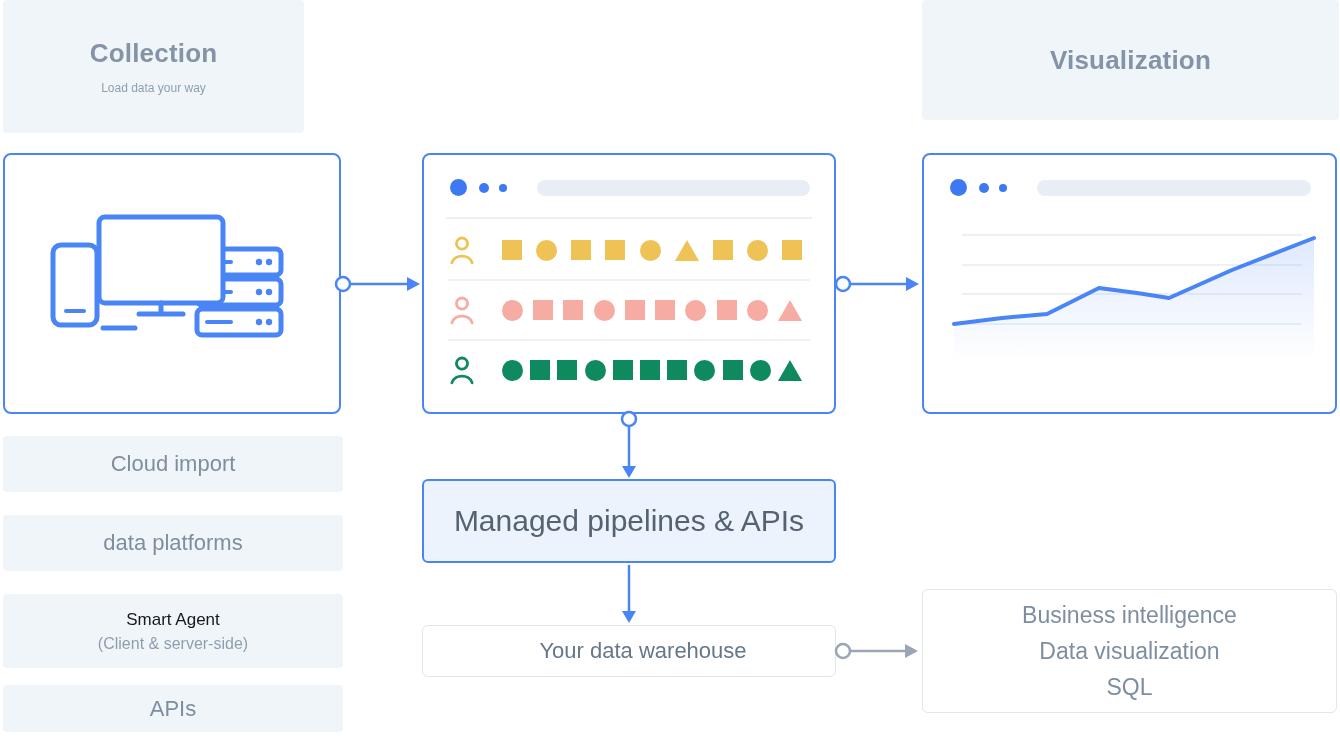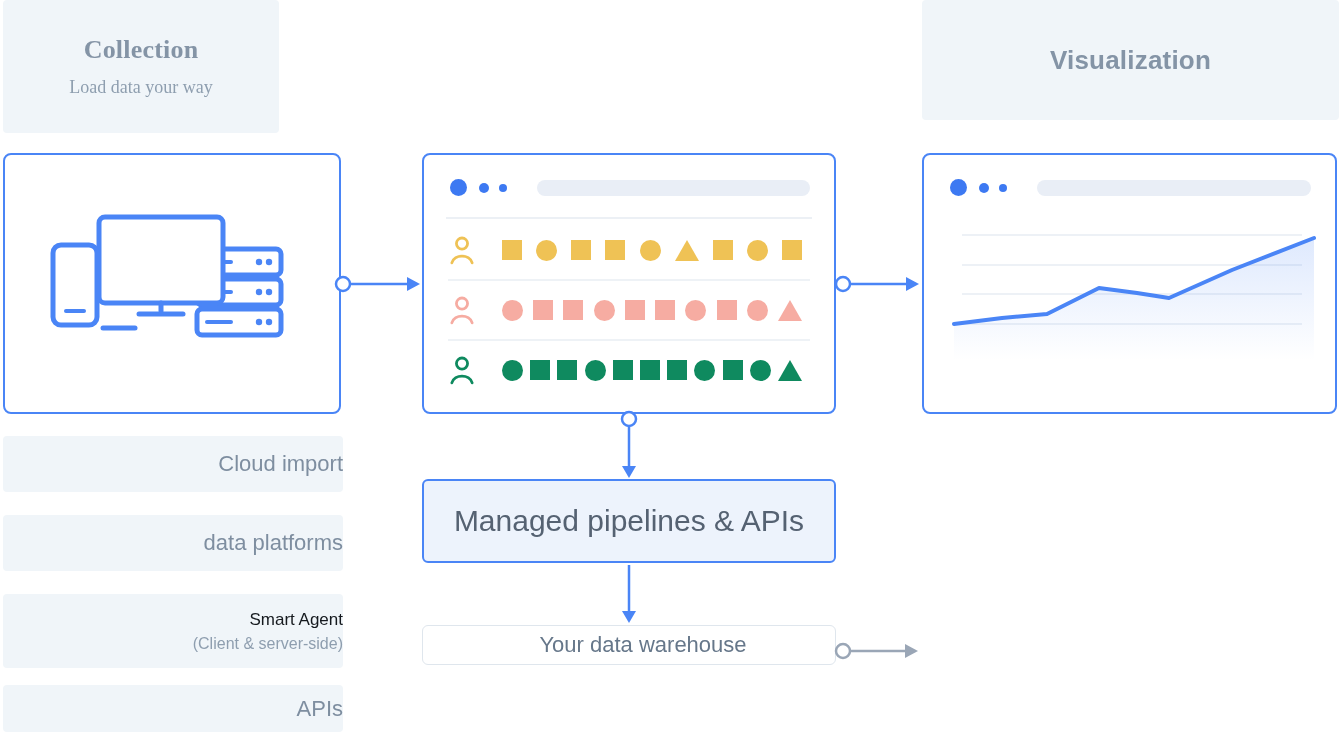--- a/index.html
+++ b/index.html
@@ -3,28 +3,28 @@
 <meta charset="utf-8">
 <style>
   * { margin:0; padding:0; box-sizing:border-box; }
   body { background:#ffffff; font-family:"Liberation Sans", sans-serif; }
   .canvas { position:relative; width:1340px; height:738px; background:#fff; overflow:hidden; }
 
   
   .col-header { position:absolute; background:#F0F5F9; border-radius:4px; text-align:center;
                 display:flex; flex-direction:column; justify-content:center; gap:12px; }
   .col-title { font-size:26px; font-weight:700; color:#8494A6; letter-spacing:.2px; }
-  .col-subtitle { font-size:18px; color:#8E9EAF; }
+  .col-subtitle { font-size:12px; color:#8E9EAF; }
 
   
   .panel { position:absolute; background:#fff; border:2px solid #4A85F6; border-radius:8px; }
 
   
   .lbl-block { position:absolute; background:#F0F5F9; border-radius:4px; display:flex;
-               flex-direction:column; align-items:flex-end; justify-content:center; }
+               flex-direction:column; align-items:center; justify-content:center; }
   .lbl-text { font-size:22px; color:#7E8EA0; }
   .lbl-strong { font-size:17px; color:#15191E; }
   .lbl-sub { font-size:16px; color:#8E9EAF; margin-top:5px; }
 
   
   .browser-bar { position:absolute; left:26px; top:24px; right:24px; display:flex; align-items:center; }
   .dot { background:#3D79F2; border-radius:50%; flex:none; }
   .d1 { width:17px; height:17px; }
   .d2 { width:10px; height:10px; margin-left:12px; }
   .d3 { width:8px; height:8px; margin-left:10px; }
@@ -57,21 +57,21 @@
   
   .overlay { position:absolute; left:0; top:0; pointer-events:none; }
 
   #viz-chart { position:absolute; left:0; top:0; }
 </style>
 </head>
 <body>
 
 <div class="canvas">
 
-  <div class="col-header" style="left:3px; top:0; width:276px; height:133px;font-family:Liberation Serif, serif;">
+  <div class="col-header" style="left:3px; top:0; width:301px; height:133px;">
     <div class="col-title">Collection</div>
     <div class="col-subtitle">Load data your way</div>
   </div>
   <div class="col-header" style="left:922px; top:0; width:417px; height:120px;">
     <div class="col-title">Visualization</div>
   </div>
 
   <div class="panel" style="left:3px; top:153px; width:338px; height:261px;">
     <svg width="250" height="170" viewBox="0 0 250 170" style="position:absolute; left:50%; top:50%; transform:translate(-50%,-50%);">
       <g stroke="#4A85F6" fill="#fff" stroke-width="5">
@@ -207,24 +207,29 @@
     <div class="lbl-text">data platforms</div>
   </div>
   <div class="lbl-block" style="left:3px; top:685px; width:340px; height:47px;">
     <div class="lbl-text">APIs</div>
   </div>
 
   <div class="managed-box" style="left:422px; top:479px; width:414px; height:84px;">
     <div class="txt">Managed pipelines &amp; APIs</div>
   </div>
 
-  <div class="soft-box" style="left:422px; top:625px; width:414px; height:40px;padding-left:28px;">
+  <div class="soft-box" style="left:422px; top:625px; width:414px; height:52px;padding-left:28px;">
     <div class="txt">Your data warehouse</div>
   </div>
 
+  <div class="soft-box" style="left:922px; top:589px; width:415px; height:124px;">
+    <div class="biz-line">Business intelligence</div>
+    <div class="biz-line">Data visualization</div>
+    <div class="biz-line">SQL</div>
+  </div>
 
   <svg class="overlay" width="1340" height="738" viewBox="0 0 1340 738">
 
     <g>
       <circle cx="343" cy="284" r="7" fill="#fff" stroke="#4A85F6" stroke-width="2.5"></circle>
       <line x1="351" y1="284" x2="407" y2="284" stroke="#4A85F6" stroke-width="2.5"></line>
       <polygon points="407,277 420,284 407,291" fill="#4A85F6"></polygon>
     </g>
 
     <g>

